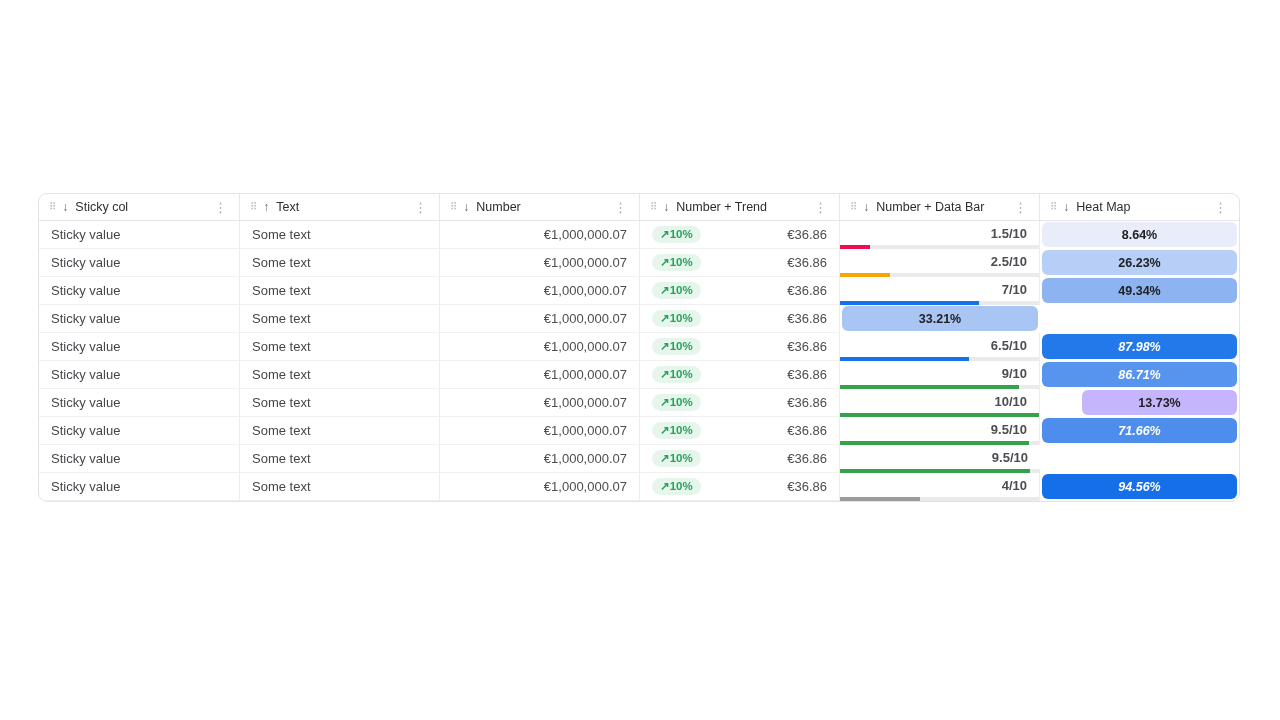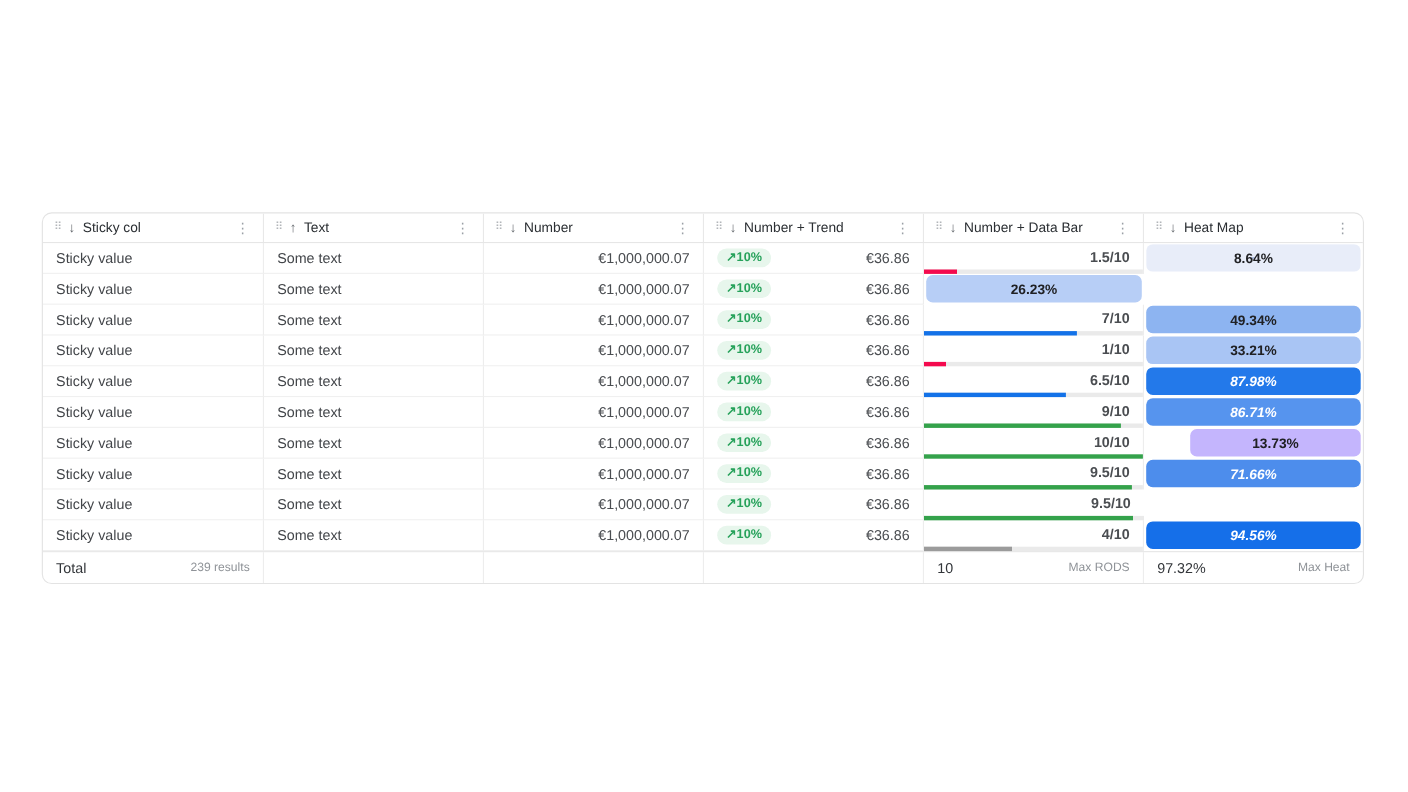--- a/index.html
+++ b/index.html
@@ -134,20 +134,26 @@
         </div>
       </div>
       <div class="tr grid-row">
         <div class="td">Sticky value</div>
         <div class="td">Some text</div>
         <div class="td num">€1,000,000.07</div>
         <div class="td trend">
           <span class="trend-pill">↗10%</span>
           <span class="trend-val">€36.86</span>
         </div>
+        <div class="td databar num">
+          <span>2.5/10</span>
+          <div class="bar-track">
+            <div class="bar-fill" style="width: 25%; background: rgb(247, 165, 0);"></div>
+          </div>
+        </div>
         <div class="td heatcell">
           <div class="heat-box" style="background: rgb(183, 206, 246);">26.23%</div>
         </div>
       </div>
       <div class="tr grid-row">
         <div class="td">Sticky value</div>
         <div class="td">Some text</div>
         <div class="td num">€1,000,000.07</div>
         <div class="td trend">
           <span class="trend-pill">↗10%</span>
@@ -164,26 +170,20 @@
         </div>
       </div>
       <div class="tr grid-row">
         <div class="td">Sticky value</div>
         <div class="td">Some text</div>
         <div class="td num">€1,000,000.07</div>
         <div class="td trend">
           <span class="trend-pill">↗10%</span>
           <span class="trend-val">€36.86</span>
         </div>
-        <div class="td databar num">
-          <span>1/10</span>
-          <div class="bar-track">
-            <div class="bar-fill" style="width: 10%; background: rgb(244, 10, 78);"></div>
-          </div>
-        </div>
         <div class="td heatcell">
           <div class="heat-box" style="background: rgb(169, 197, 244);">33.21%</div>
         </div>
       </div>
       <div class="tr grid-row">
         <div class="td">Sticky value</div>
         <div class="td">Some text</div>
         <div class="td num">€1,000,000.07</div>
         <div class="td trend">
           <span class="trend-pill">↗10%</span>
@@ -280,30 +280,13 @@
           <span>4/10</span>
           <div class="bar-track">
             <div class="bar-fill" style="width: 40%; background: rgb(155, 155, 155);"></div>
           </div>
         </div>
         <div class="td heatcell">
           <div class="heat-box light-text" style="background: rgb(21, 111, 233);">94.56%</div>
         </div>
       </div>
     </div>
-  <div class="tfoot grid-row">
-    <div class="tf">
-      <span>Total</span>
-      <span class="muted">239 results</span>
-    </div>
-    <div class="tf"></div>
-    <div class="tf"></div>
-    <div class="tf"></div>
-    <div class="tf">
-      <span>10</span>
-      <span class="muted">Max RODS</span>
-    </div>
-    <div class="tf">
-      <span>97.32%</span>
-      <span class="muted">Max Heat</span>
-    </div>
-  </div>
 </div>
 
 </body></html>

